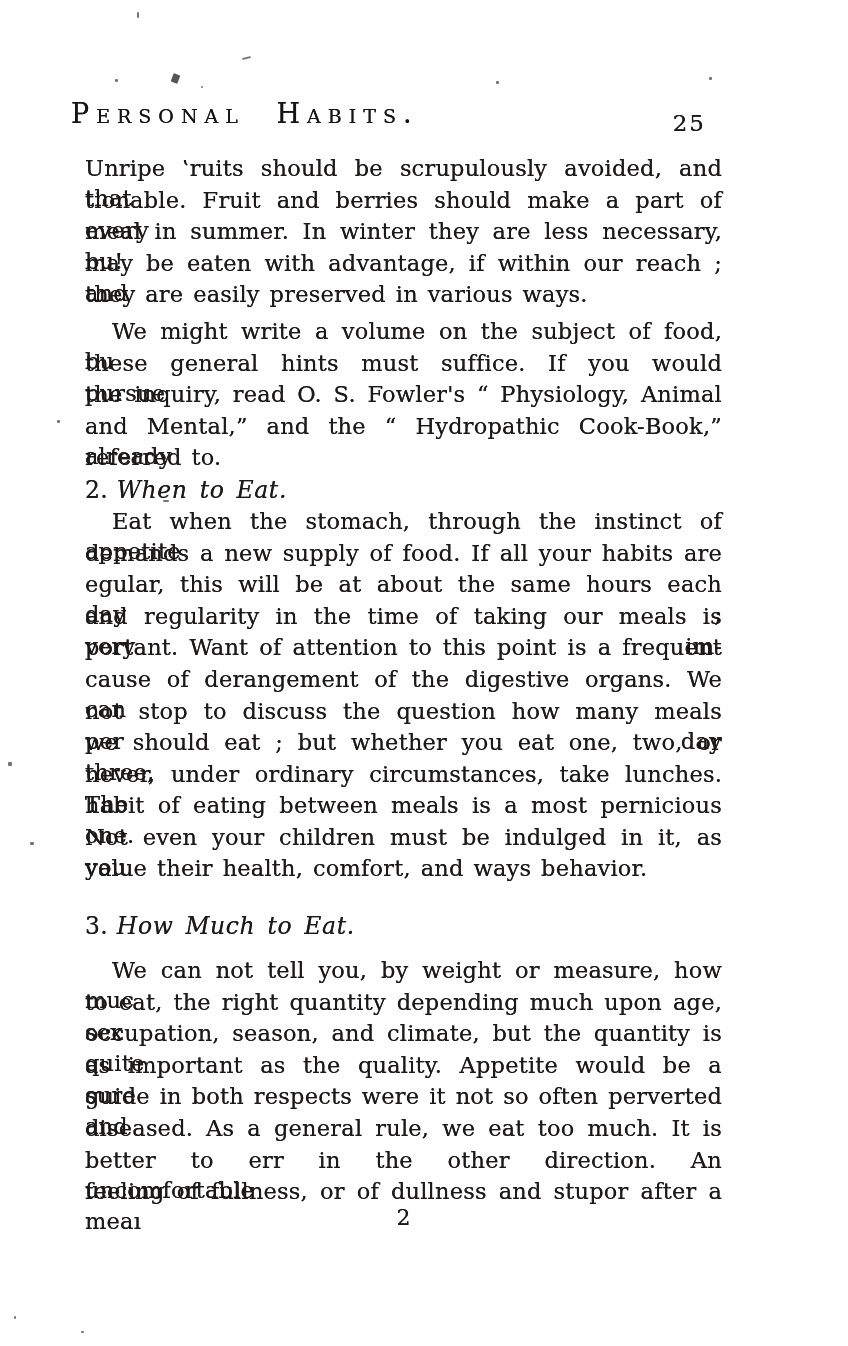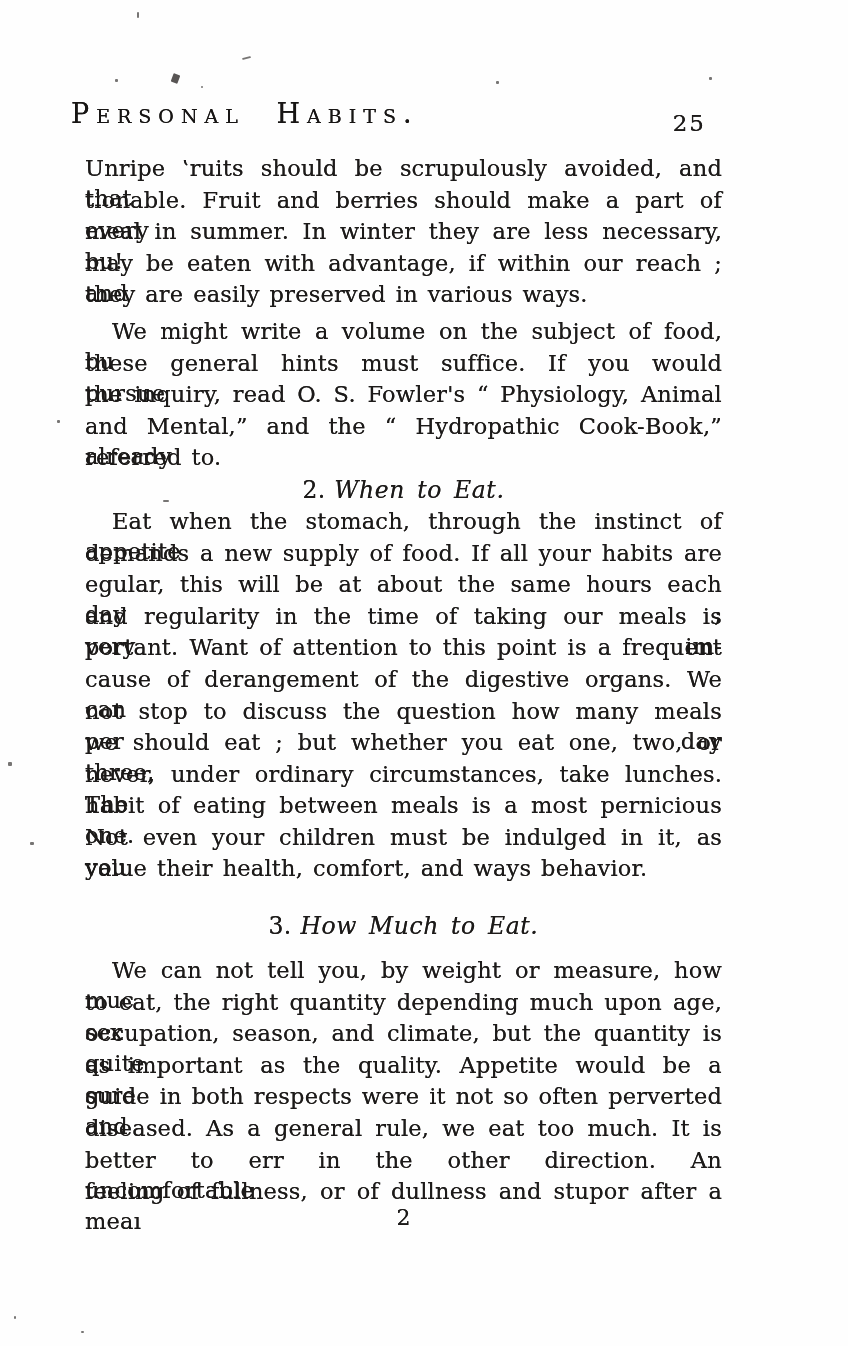--- a/index.html
+++ b/index.html
@@ -59,21 +59,21 @@
     text-align-last: justify;
     text-justify: inter-word;
     white-space: normal;
   }
   .para[data-indent="true"] .line:first-child { text-indent: 27px; }
   .line.last { text-align-last: left; }
   .para + .para { margin-top: 5px; }
   .heading {
     height: 32px;
     line-height: 32px;
-    text-align: center;
+    text-align: left;
     font-size: 23.5px;
   }
   .heading .num { font-style: normal; margin-right: 9px; }
   .heading .ttl { font-style: italic; letter-spacing: 0.6px; word-spacing: 4px; }
   
   .heading.spaced { margin-top: 25px; margin-bottom: 13px; }
   .signature {
     margin-top: -6px;
     height: 32px;
     line-height: 32px;

